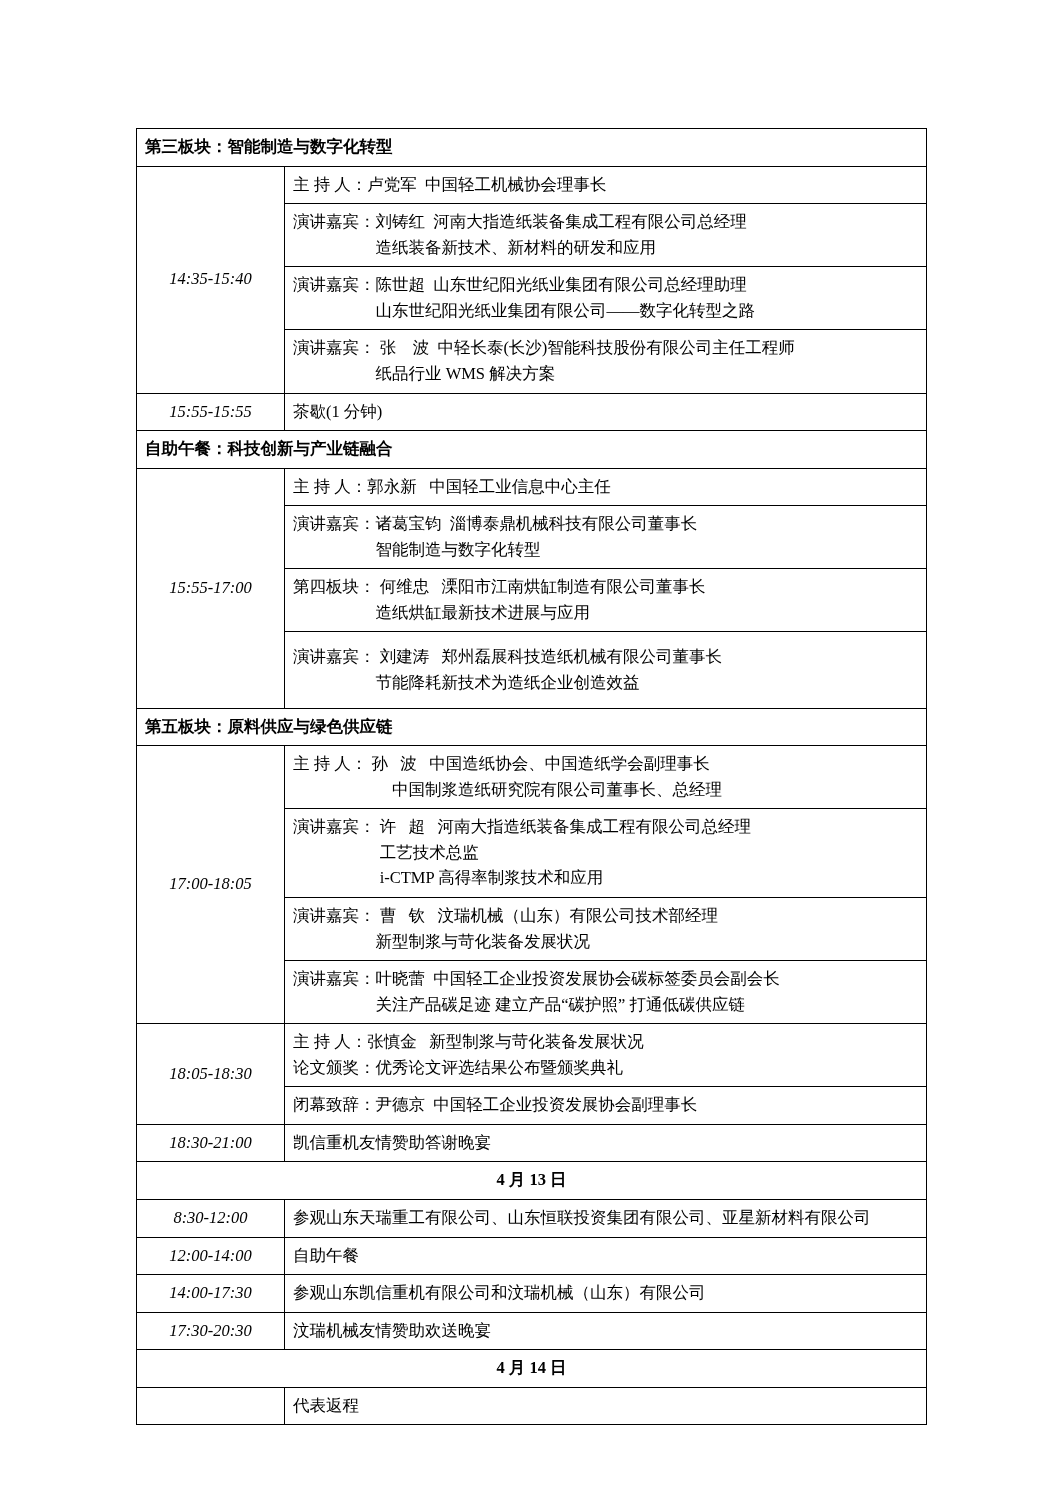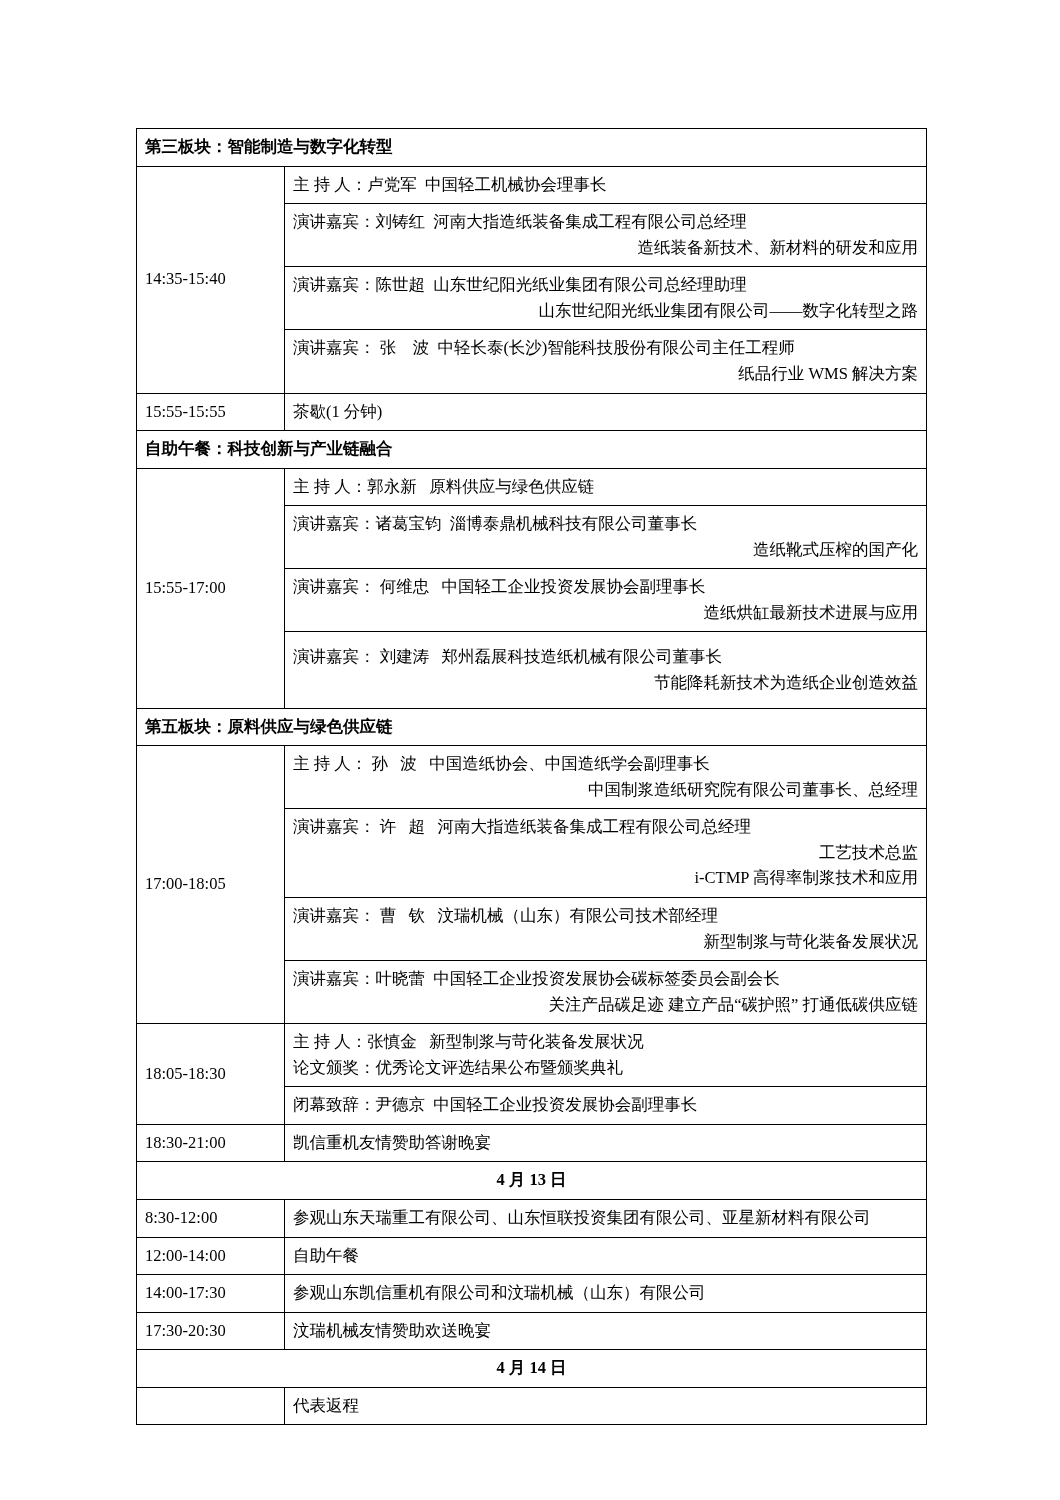--- a/index.html
+++ b/index.html
@@ -28,42 +28,42 @@
   }
   table.agenda td {
     border: 1px solid #000000;
     vertical-align: middle;
     padding: 5px 8px 6px 8px;
     font-size: 16.5px;
     line-height: 1.55;
   }
   td.time {
     width: 148px;
-    text-align: left;
+    text-align: center;
     white-space: nowrap;
+    font-style: italic;
   }
   td.section {
     font-weight: bold;
     padding-left: 12px;
   }
   td.content {
     padding-left: 10px;
   }
   td.center-bold {
     text-align: center;
     font-weight: bold;
   }
   .line {
     display: block;
     white-space: pre;
   }
   .indent {
     display: block;
     white-space: pre;
-    text-align: right;
   }
   .page-number {
     position: absolute;
     left: 0;
     right: 0;
     bottom: 78px;
     text-align: center;
     font-size: 16px;
     font-family: "Liberation Serif", "DejaVu Serif", serif;
   }
@@ -111,32 +111,32 @@
         <td class="time">15:55-15:55</td>
         <td class="content">茶歇(1 分钟)</td>
       </tr>
 
       <tr>
         <td class="section" colspan="2">自助午餐：科技创新与产业链融合</td>
       </tr>
       <tr>
         <td class="time" rowspan="4">15:55-17:00</td>
         <td class="content">
-          <span class="line">主 持 人：郭永新   原料供应与绿色供应链</span>
+          <span class="line">主 持 人：郭永新   中国轻工业信息中心主任</span>
         </td>
       </tr>
       <tr>
         <td class="content">
           <span class="line">演讲嘉宾：诸葛宝钧  淄博泰鼎机械科技有限公司董事长</span>
-          <span class="indent">　　　　　造纸靴式压榨的国产化</span>
-        </td>
-      </tr>
-      <tr>
-        <td class="content">
-          <span class="line">演讲嘉宾： 何维忠   中国轻工企业投资发展协会副理事长</span>
+          <span class="indent">　　　　　智能制造与数字化转型</span>
+        </td>
+      </tr>
+      <tr>
+        <td class="content">
+          <span class="line">第四板块： 何维忠   溧阳市江南烘缸制造有限公司董事长</span>
           <span class="indent">　　　　　造纸烘缸最新技术进展与应用</span>
         </td>
       </tr>
       <tr>
         <td class="content" style="padding-top:12px;padding-bottom:12px;">
           <span class="line">演讲嘉宾： 刘建涛   郑州磊展科技造纸机械有限公司董事长</span>
           <span class="indent">　　　　　节能降耗新技术为造纸企业创造效益</span>
         </td>
       </tr>
 

